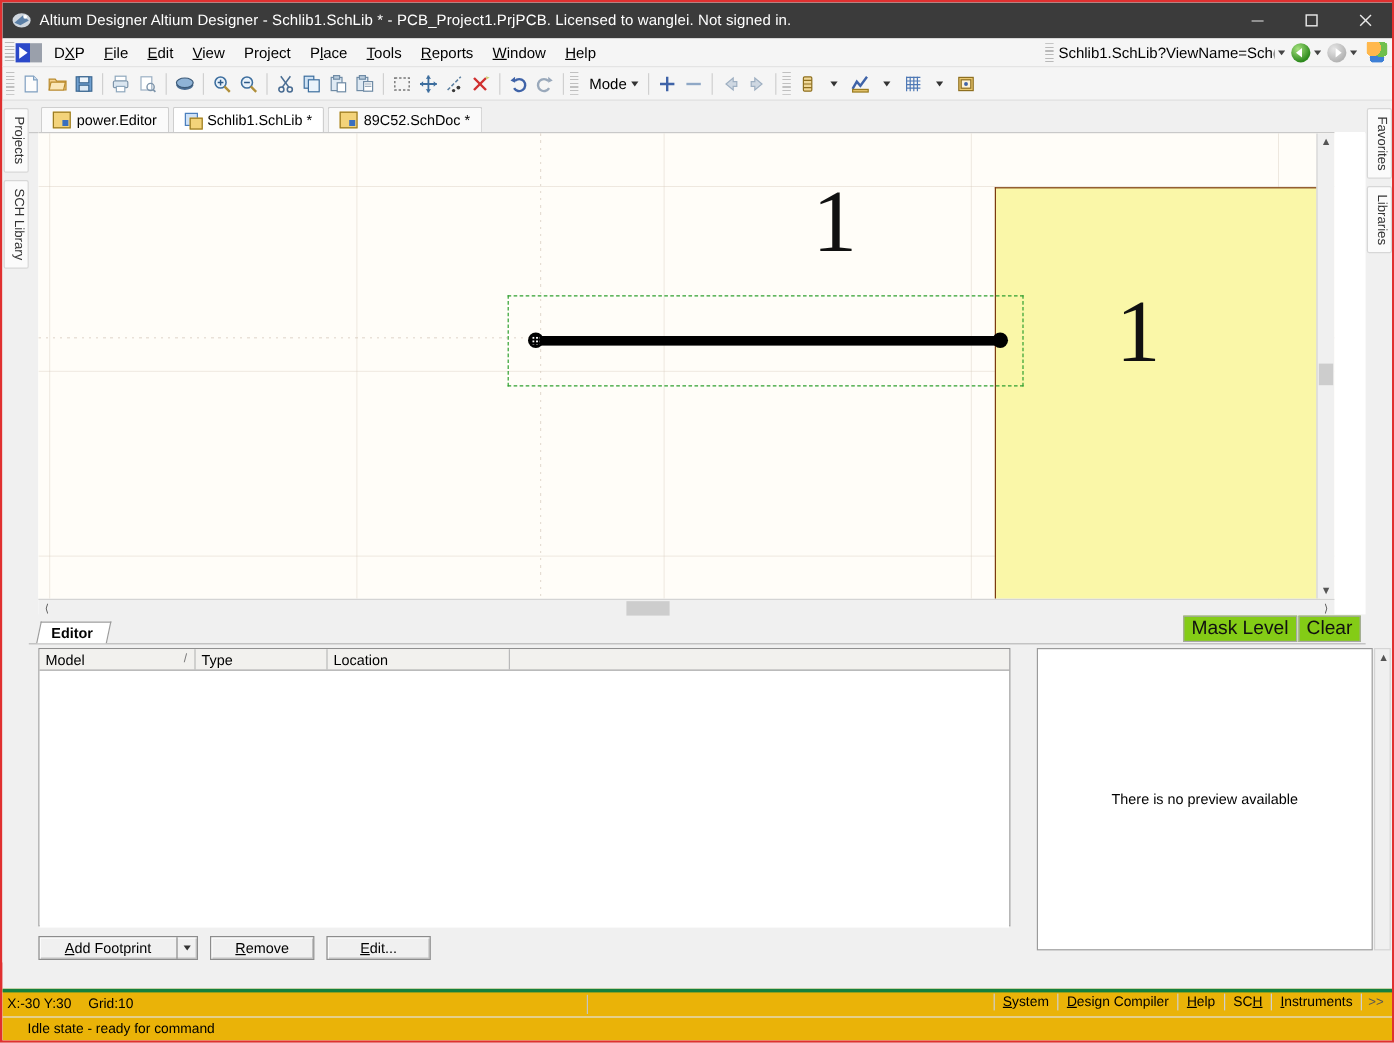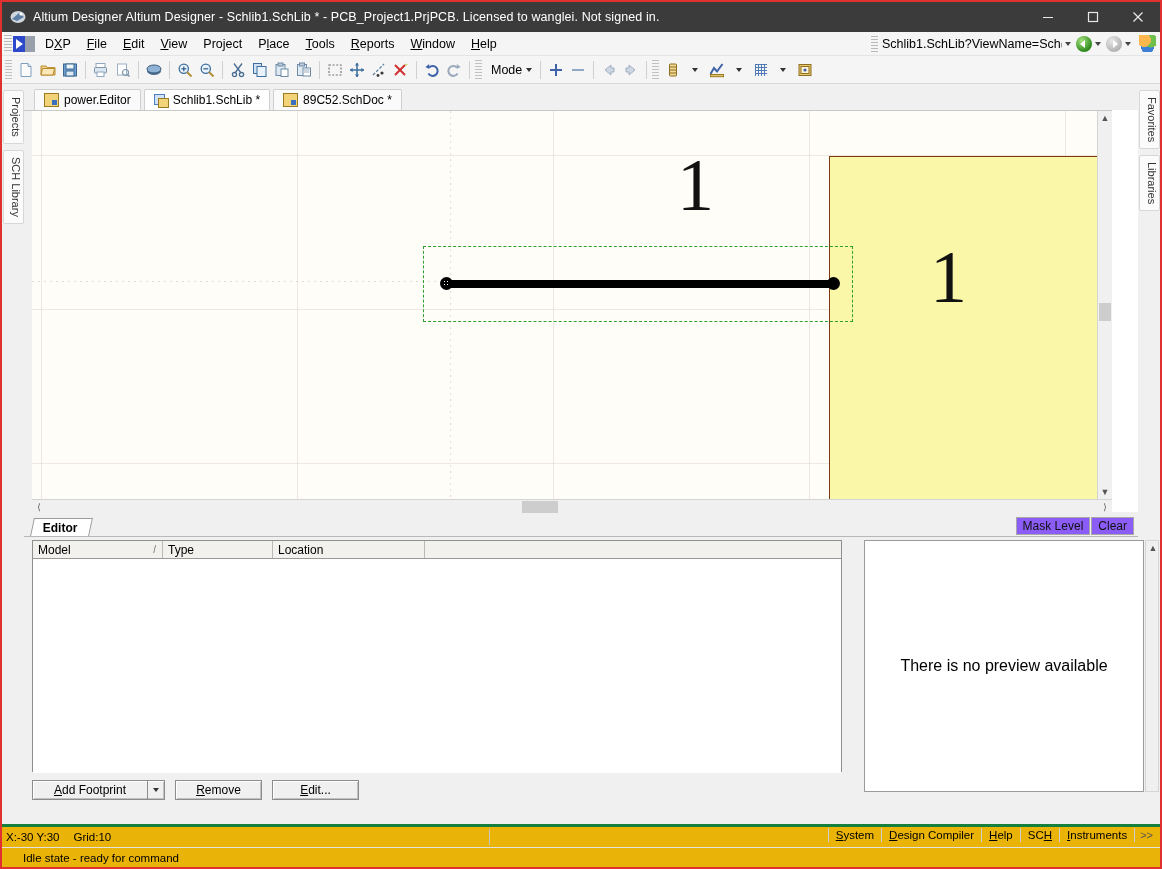--- a/index.html
+++ b/index.html
@@ -393,23 +393,23 @@
     border-bottom: none;
     transform: skewX(-12deg);
     display: flex; align-items: center;
   }
   .ed-tab span { transform: skewX(12deg); }
   .mask-btns {
     position: absolute; right: 4px; bottom: 1px;
     display: flex; gap: 1px;
   }
   .mask-btn {
-    font-size: 12px;
+    font-size: 16px;
     padding: 1px 6px;
-    background: #8b5cf6;
+    background: #84cc16;
     border: 1px solid #a7a7a7;
     color: #111;
     text-align: right;
   }
 
   .lower-body {
     position: absolute; left: 0; right: 0; top: 20px; bottom: 0;
     display: flex;
   }
   .models-pane {
@@ -465,21 +465,21 @@
   }
   .btn.wide { width: 87px; }
   .btn.edit { width: 87px; }
 
   .preview-pane {
     position: absolute; left: 840px; top: 4px;
     width: 280px; height: 252px;
     background: #ffffff;
     border: 1px solid #9b9b9b;
     display: flex; align-items: center; justify-content: center;
-    font-size: 16px;
+    font-size: 12px;
     color: #000;
     box-sizing: border-box;
   }
   .preview-scroll {
     position: absolute; left: 1121px; top: 4px;
     width: 14px; height: 252px;
     background: #f0f0f0;
     border: 1px solid #d5d5d5;
     box-sizing: border-box;
   }

